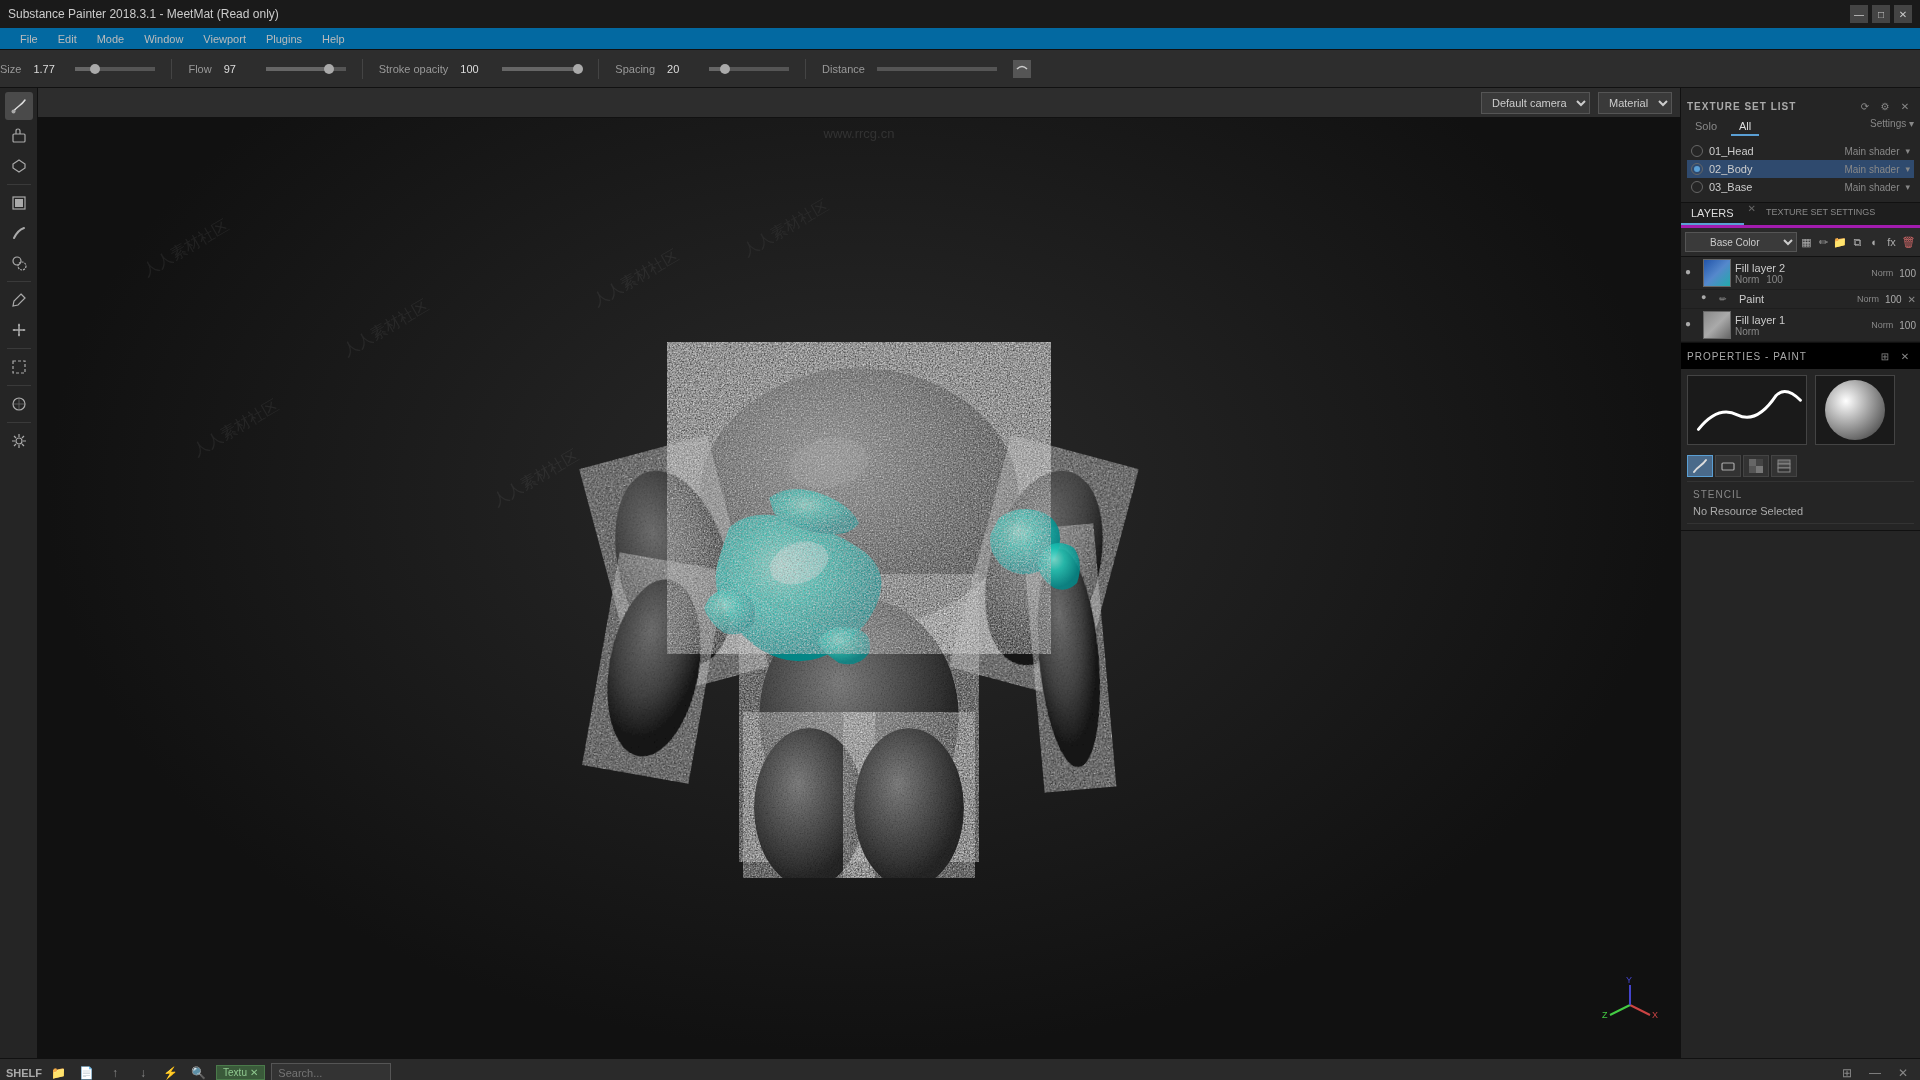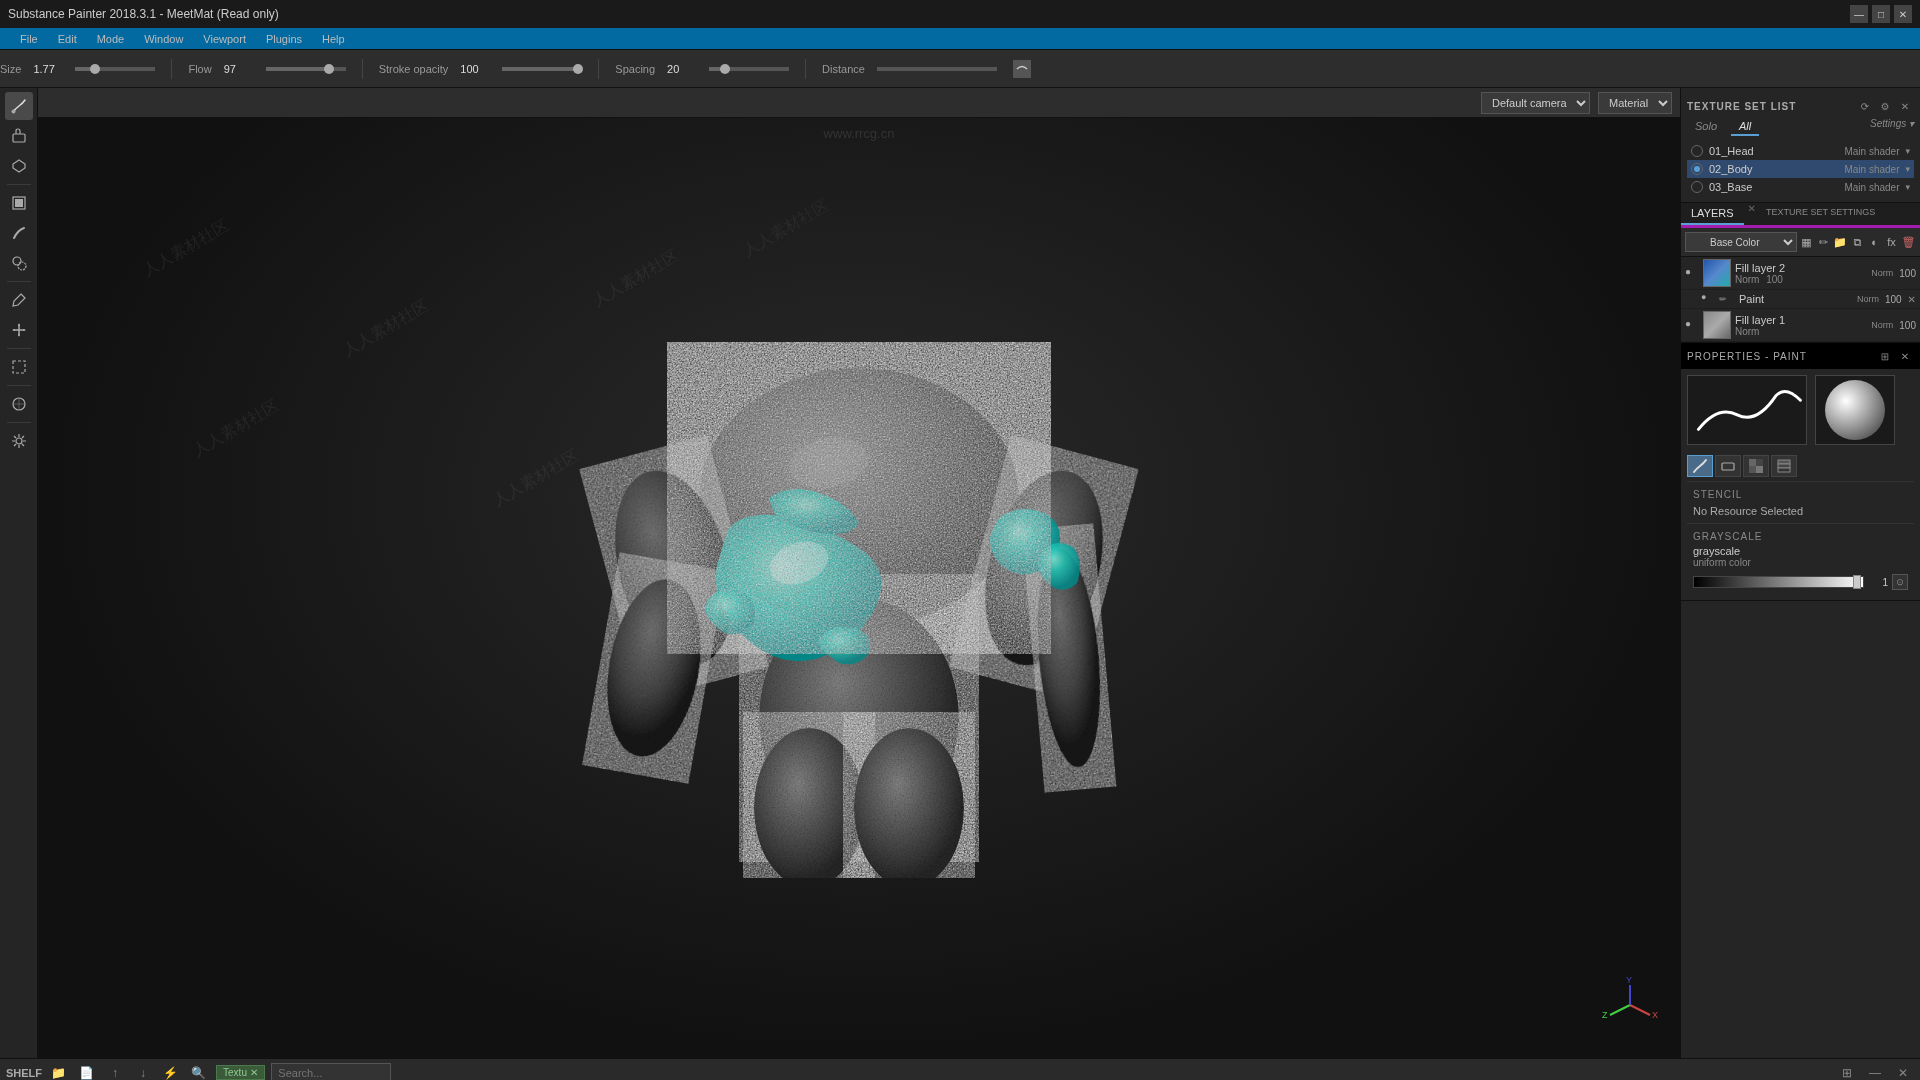--- a/index.html
+++ b/index.html
@@ -48,21 +48,21 @@
     
     #axes { position: absolute; bottom: 20px; right: 20px; z-index: 3; }
 
     
     #right-panel { width: 240px; background: #252525; border-left: 1px solid #111; display: flex; flex-direction: column; }
 
     
     #tex-set-list { padding: 6px; border-bottom: 1px solid #111; }
     .panel-header { color: #bbb; font-size: 11px; font-weight: bold; padding: 3px 0; display: flex; align-items: center; justify-content: space-between; }
     .panel-header-title { font-size: 10px; color: #aaa; text-transform: uppercase; letter-spacing: 1px; }
-    .tex-tabs { display: flex; gap: 6px; margin-bottom: 6px; font-style: italic; }
+    .tex-tabs { display: flex; gap: 6px; margin-bottom: 6px; }
     .tex-tab { padding: 2px 8px; font-size: 11px; cursor: pointer; color: #888; border-bottom: 2px solid transparent; }
     .tex-tab.active { color: #ddd; border-bottom: 2px solid #5a9fd4; }
     .tex-tab-settings { margin-left: auto; font-size: 10px; color: #888; cursor: pointer; }
     .tex-item { display: flex; align-items: center; padding: 3px 4px; gap: 6px; font-size: 11px; cursor: pointer; }
     .tex-item.active { background: #2f4a6e; }
     .tex-item-radio { width: 12px; height: 12px; border-radius: 50%; border: 1px solid #666; display: flex; align-items: center; justify-content: center; }
     .tex-item-radio.selected::after { content: ''; width: 6px; height: 6px; border-radius: 50%; background: #5a9fd4; display: block; }
     .tex-item-name { flex: 1; }
     .tex-item-shader { font-size: 10px; color: #888; }
 
@@ -500,32 +500,20 @@
                 <rect x="2" y="10" width="12" height="4" fill="#333" stroke="#888" stroke-width="1"></rect>
               </svg>
           </button>
         </div>
 
         <div class="stencil-section">
           <div class="stencil-title">Stencil</div>
           <div class="stencil-value">No Resource Selected</div>
         </div>
 
-        <div class="grayscale-section">
-          <div class="grayscale-title">GRAYSCALE</div>
-          <div class="grayscale-name">grayscale</div>
-          <div class="grayscale-sub">uniform color</div>
-          <div class="grayscale-slider-row">
-            <div class="grayscale-slider">
-              <div class="grayscale-slider-thumb" style="right:2px;"></div>
-            </div>
-            <span style="font-size:10px;color:#ccc;width:20px;text-align:right;">1</span>
-            <button style="width:16px;height:16px;background:#333;border:1px solid #555;color:#888;font-size:9px;cursor:pointer;">⊙</button>
-          </div>
-        </div>
       </div>
     </div>
 
   </div>
 </div>
 
 <div id="shelf">
   <div class="shelf-header">
     <span class="shelf-title">SHELF</span>
     <button class="shelf-btn">📁</button>

